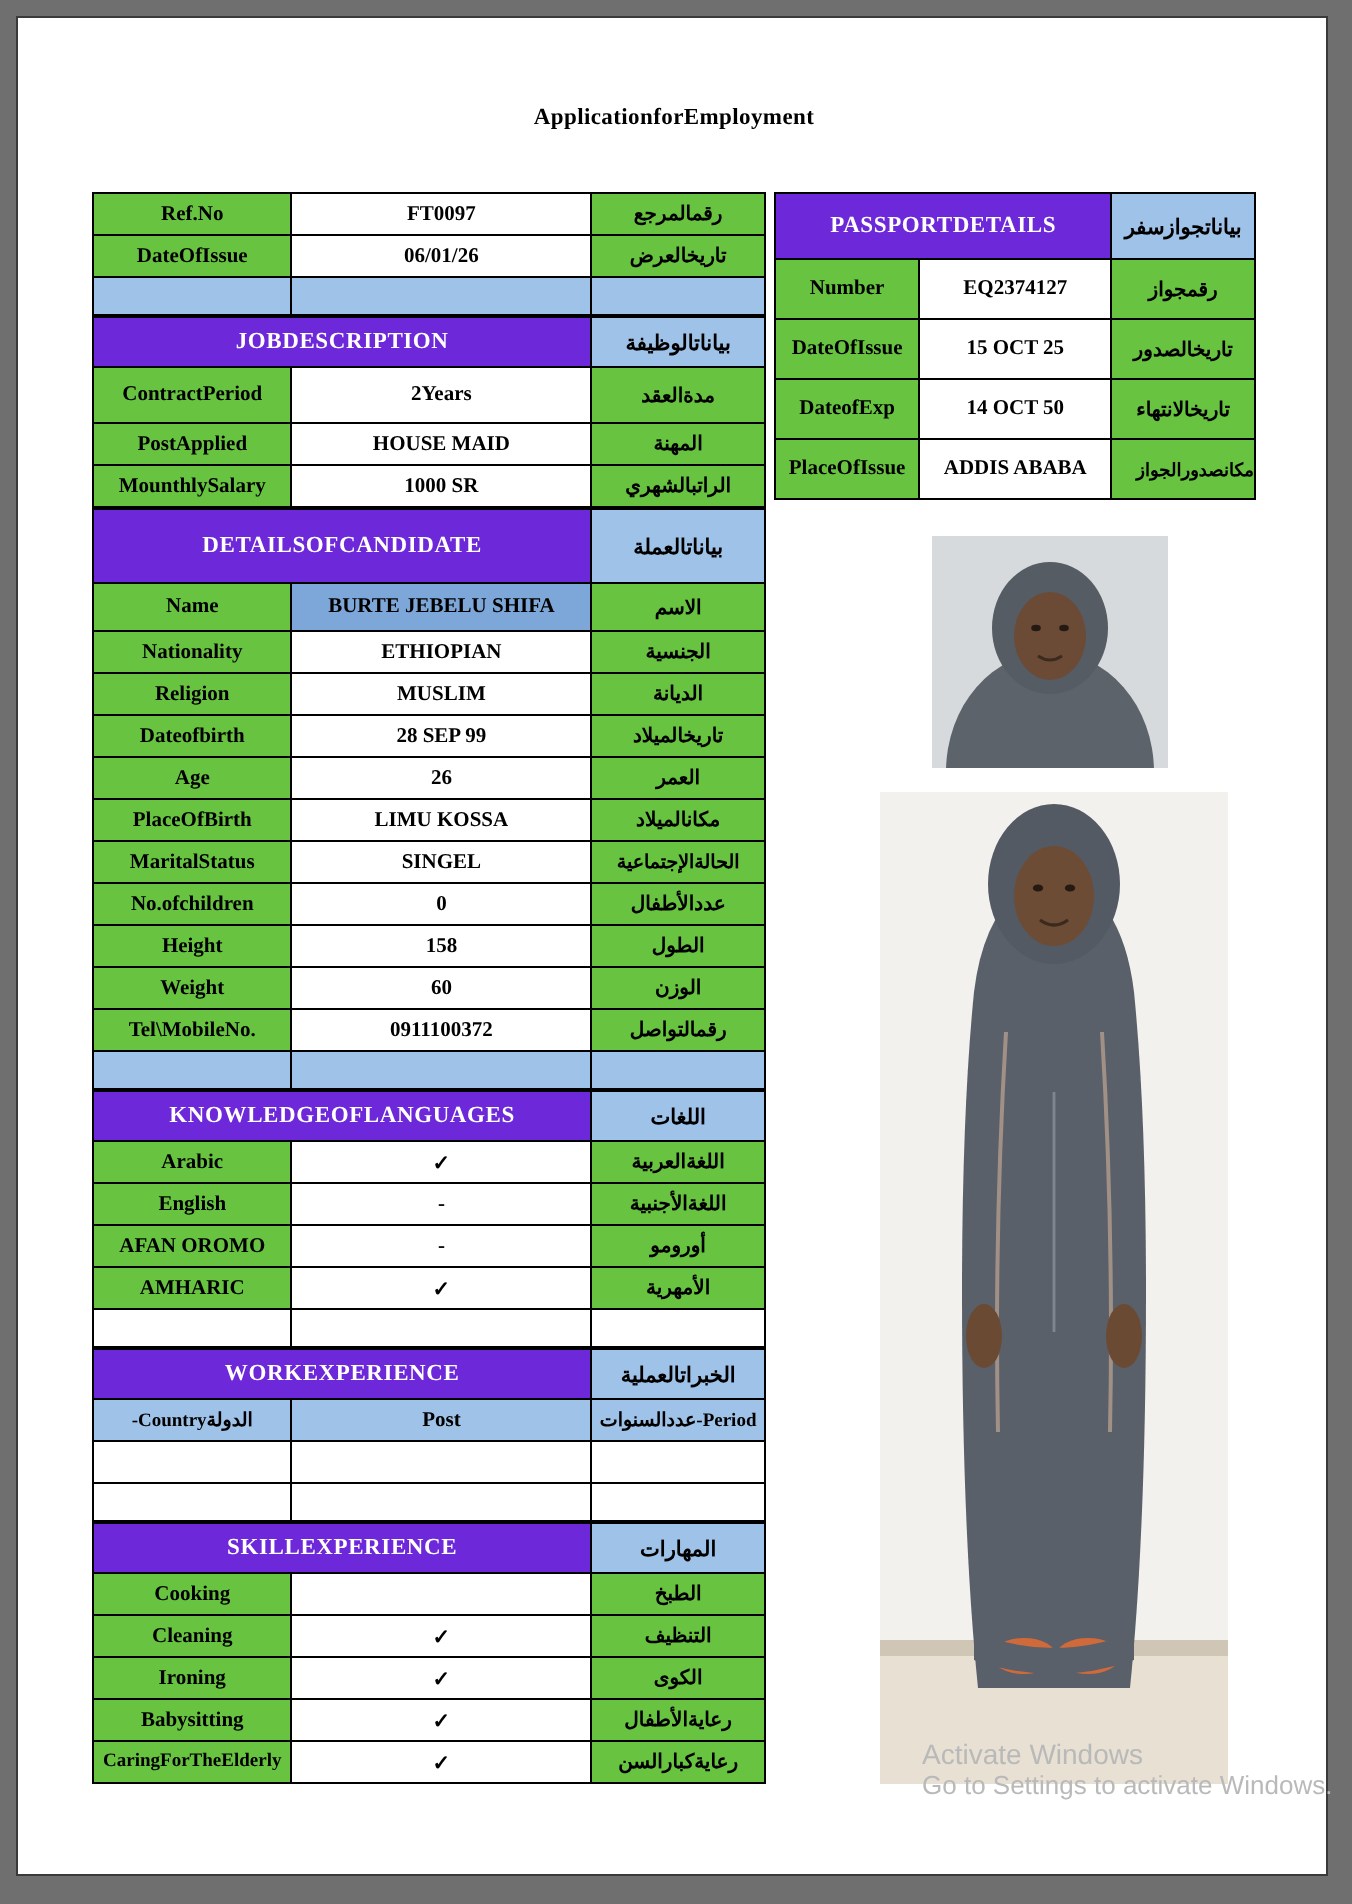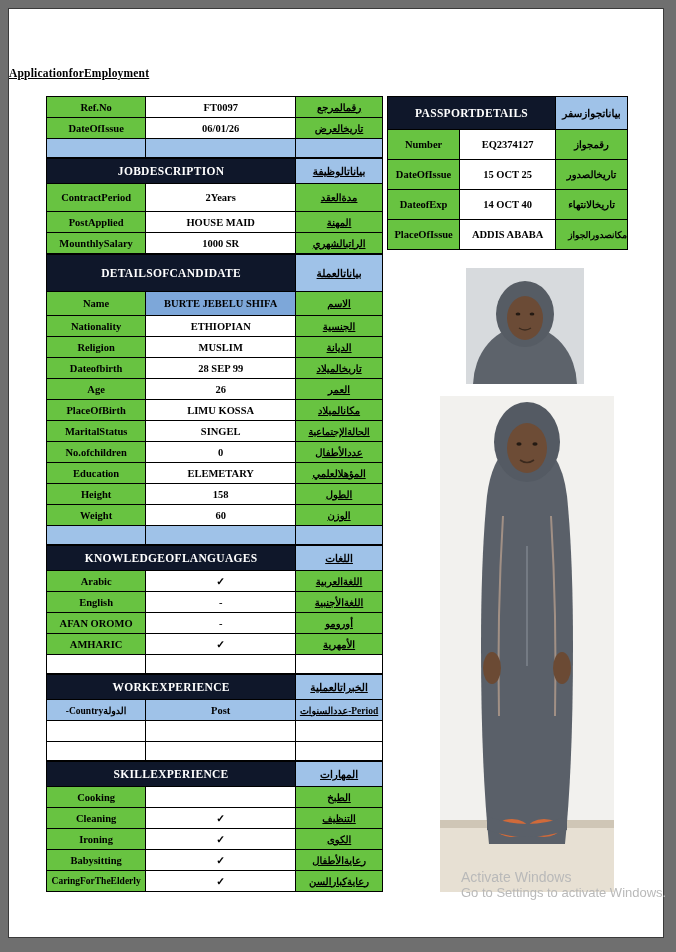--- a/index.html
+++ b/index.html
@@ -10,52 +10,51 @@
     overflow:hidden;
   }
   .page{
     position:absolute;left:8px;top:8px;
     width:656px;height:930px;
     background:#ffffff;
     border:1px solid #3a3a3a;
     box-sizing:border-box;
   }
   .doc-title{
-    position:absolute;left:0;top:58px;width:656px;
-    text-align:left;
+    position:absolute;left:0;top:44px;width:656px;
+    text-align:center;
     font-size:11.5px;font-weight:bold;
     letter-spacing:.2px;
     color:#000;
-    text-decoration:underline;
   }
   table{border-collapse:collapse;}
   td{
     border:1px solid #000;
     font-size:10.5px;
     text-align:center;
     vertical-align:middle;
     padding:0;
     height:21px;
     box-sizing:border-box;
   }
   .lbl{background:#68c341;font-weight:bold;font-size:10.5px;}
   .lbl-blue{background:#9fc2e8;font-weight:bold;}
-  .hdr{background:#0f172a;color:#fff;font-weight:bold;font-size:11.5px;letter-spacing:.3px;}
+  .hdr{background:#6d28d9;color:#fff;font-weight:bold;font-size:11.5px;letter-spacing:.3px;}
   .hdr-ar{background:#9fc2e8;color:#000;font-weight:bold;font-size:10.5px;}
   .val{background:#ffffff;font-weight:bold;font-size:10.5px;}
   .ar-green{background:#68c341;font-weight:bold;font-size:10px;direction:rtl;}
   .blank{background:#ffffff;}
   .empty-blue{background:#9fc2e8;}
 
   
   .left-block{position:absolute;left:37px;top:87px;width:337px;}
   .left-block table{width:337px;}
   .col-a{width:96px;}
   .col-b{width:145px;}
-  .col-c{width:84px;text-decoration:underline;}
+  .col-c{width:84px;}
 
   .spacer-row td{height:19px;border:1px solid #000;}
 
   
   .passport-block{position:absolute;left:378px;top:87px;width:241px;}
   .passport-block table{width:241px;}
   .p-a{width:64px;}
   .p-b{width:86px;}
   .p-c{width:71px;}
   .passport-block td{height:30px;}
@@ -174,33 +173,33 @@
         <td class="lbl col-a">MaritalStatus</td>
         <td class="val col-b">SINGEL</td>
         <td class="ar-green col-c small-ar">الحالةالإجتماعية</td>
       </tr>
       <tr>
         <td class="lbl col-a">No.ofchildren</td>
         <td class="val col-b">0</td>
         <td class="ar-green col-c">عددالأطفال</td>
       </tr>
       <tr>
-        <td class="lbl col-a">Education</td>
-        <td class="val col-b">ELEMETARY</td>
-        <td class="ar-green col-c">المؤهلالعلمي</td>
-      </tr>
-      <tr>
         <td class="lbl col-a">Height</td>
         <td class="val col-b">158</td>
         <td class="ar-green col-c">الطول</td>
       </tr>
       <tr>
         <td class="lbl col-a">Weight</td>
         <td class="val col-b">60</td>
         <td class="ar-green col-c">الوزن</td>
+      </tr>
+      <tr>
+        <td class="lbl col-a">Tel\MobileNo.</td>
+        <td class="val col-b">0911100372</td>
+        <td class="ar-green col-c">رقمالتواصل</td>
       </tr>
       <tr class="spacer-row">
         <td class="empty-blue col-a"></td>
         <td class="empty-blue col-b"></td>
         <td class="empty-blue col-c"></td>
       </tr>
     </tbody>
       </table>
 
     <table>
@@ -308,21 +307,21 @@
         <td class="val p-b">EQ2374127</td>
         <td class="ar-green p-c">رقمجواز</td>
       </tr>
       <tr>
         <td class="lbl p-a">DateOfIssue</td>
         <td class="val p-b">15 OCT 25</td>
         <td class="ar-green p-c">تاريخالصدور</td>
       </tr>
       <tr>
         <td class="lbl p-a">DateofExp</td>
-        <td class="val p-b">14 OCT 40</td>
+        <td class="val p-b">14 OCT 50</td>
         <td class="ar-green p-c">تاريخالانتهاء</td>
       </tr>
       <tr>
         <td class="lbl p-a">PlaceOfIssue</td>
         <td class="val p-b">ADDIS ABABA</td>
         <td class="ar-green p-c" style="font-size:9px;padding-left:12px;">مكانصدورالجواز</td>
       </tr>
     </tbody>
       </table>
   </div>

